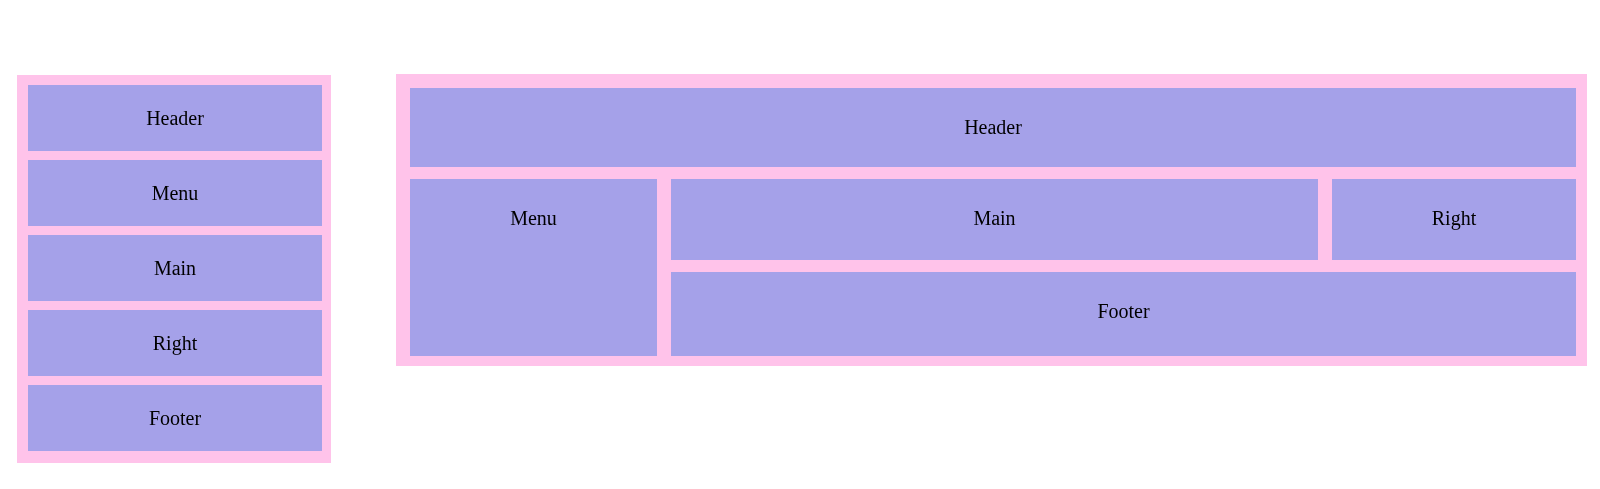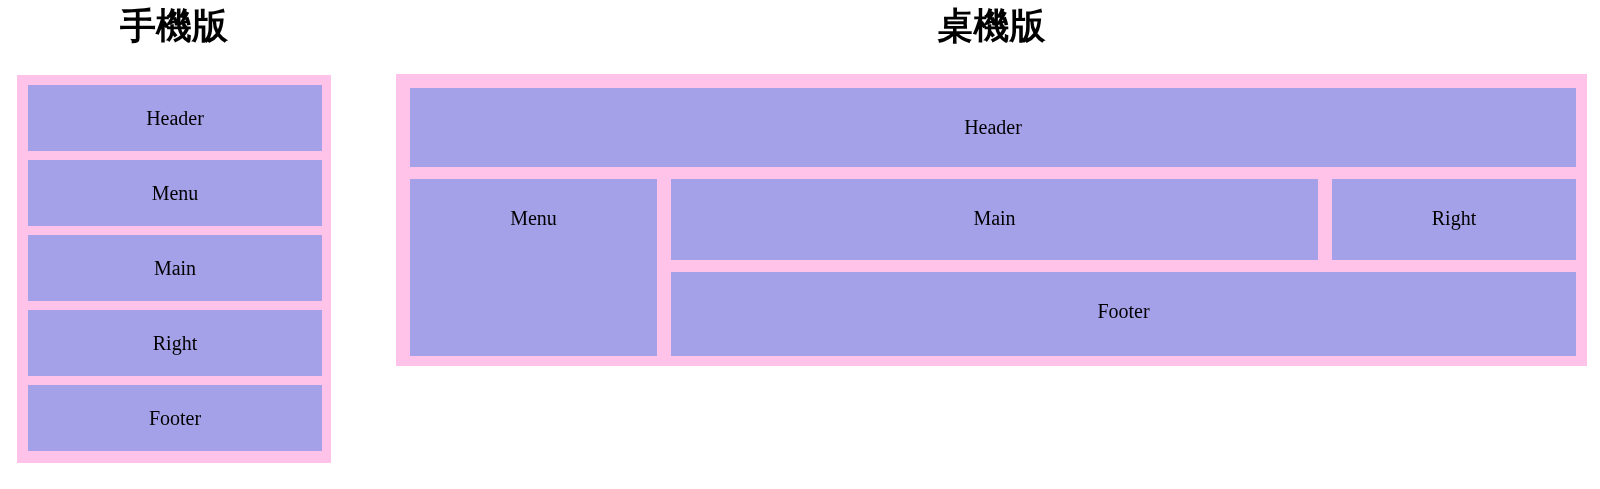--- a/index.html
+++ b/index.html
@@ -86,23 +86,21 @@
   .area-menu   { grid-area: menu; }
   .area-main   { grid-area: main; }
   .area-right  { grid-area: right; }
   .area-footer { grid-area: footer; }
 </style>
 </head>
 <body>
 
 <div class="stage">
 
-  <h1 class="section-title title-mobile">手機版</h1>
 
-  <h1 class="section-title title-desktop">桌機版</h1>
 
   <div class="mobile-frame">
     <div class="box">Header</div>
     <div class="box">Menu</div>
     <div class="box">Main</div>
     <div class="box">Right</div>
     <div class="box">Footer</div>
   </div>
 
   <div class="desktop-frame">

